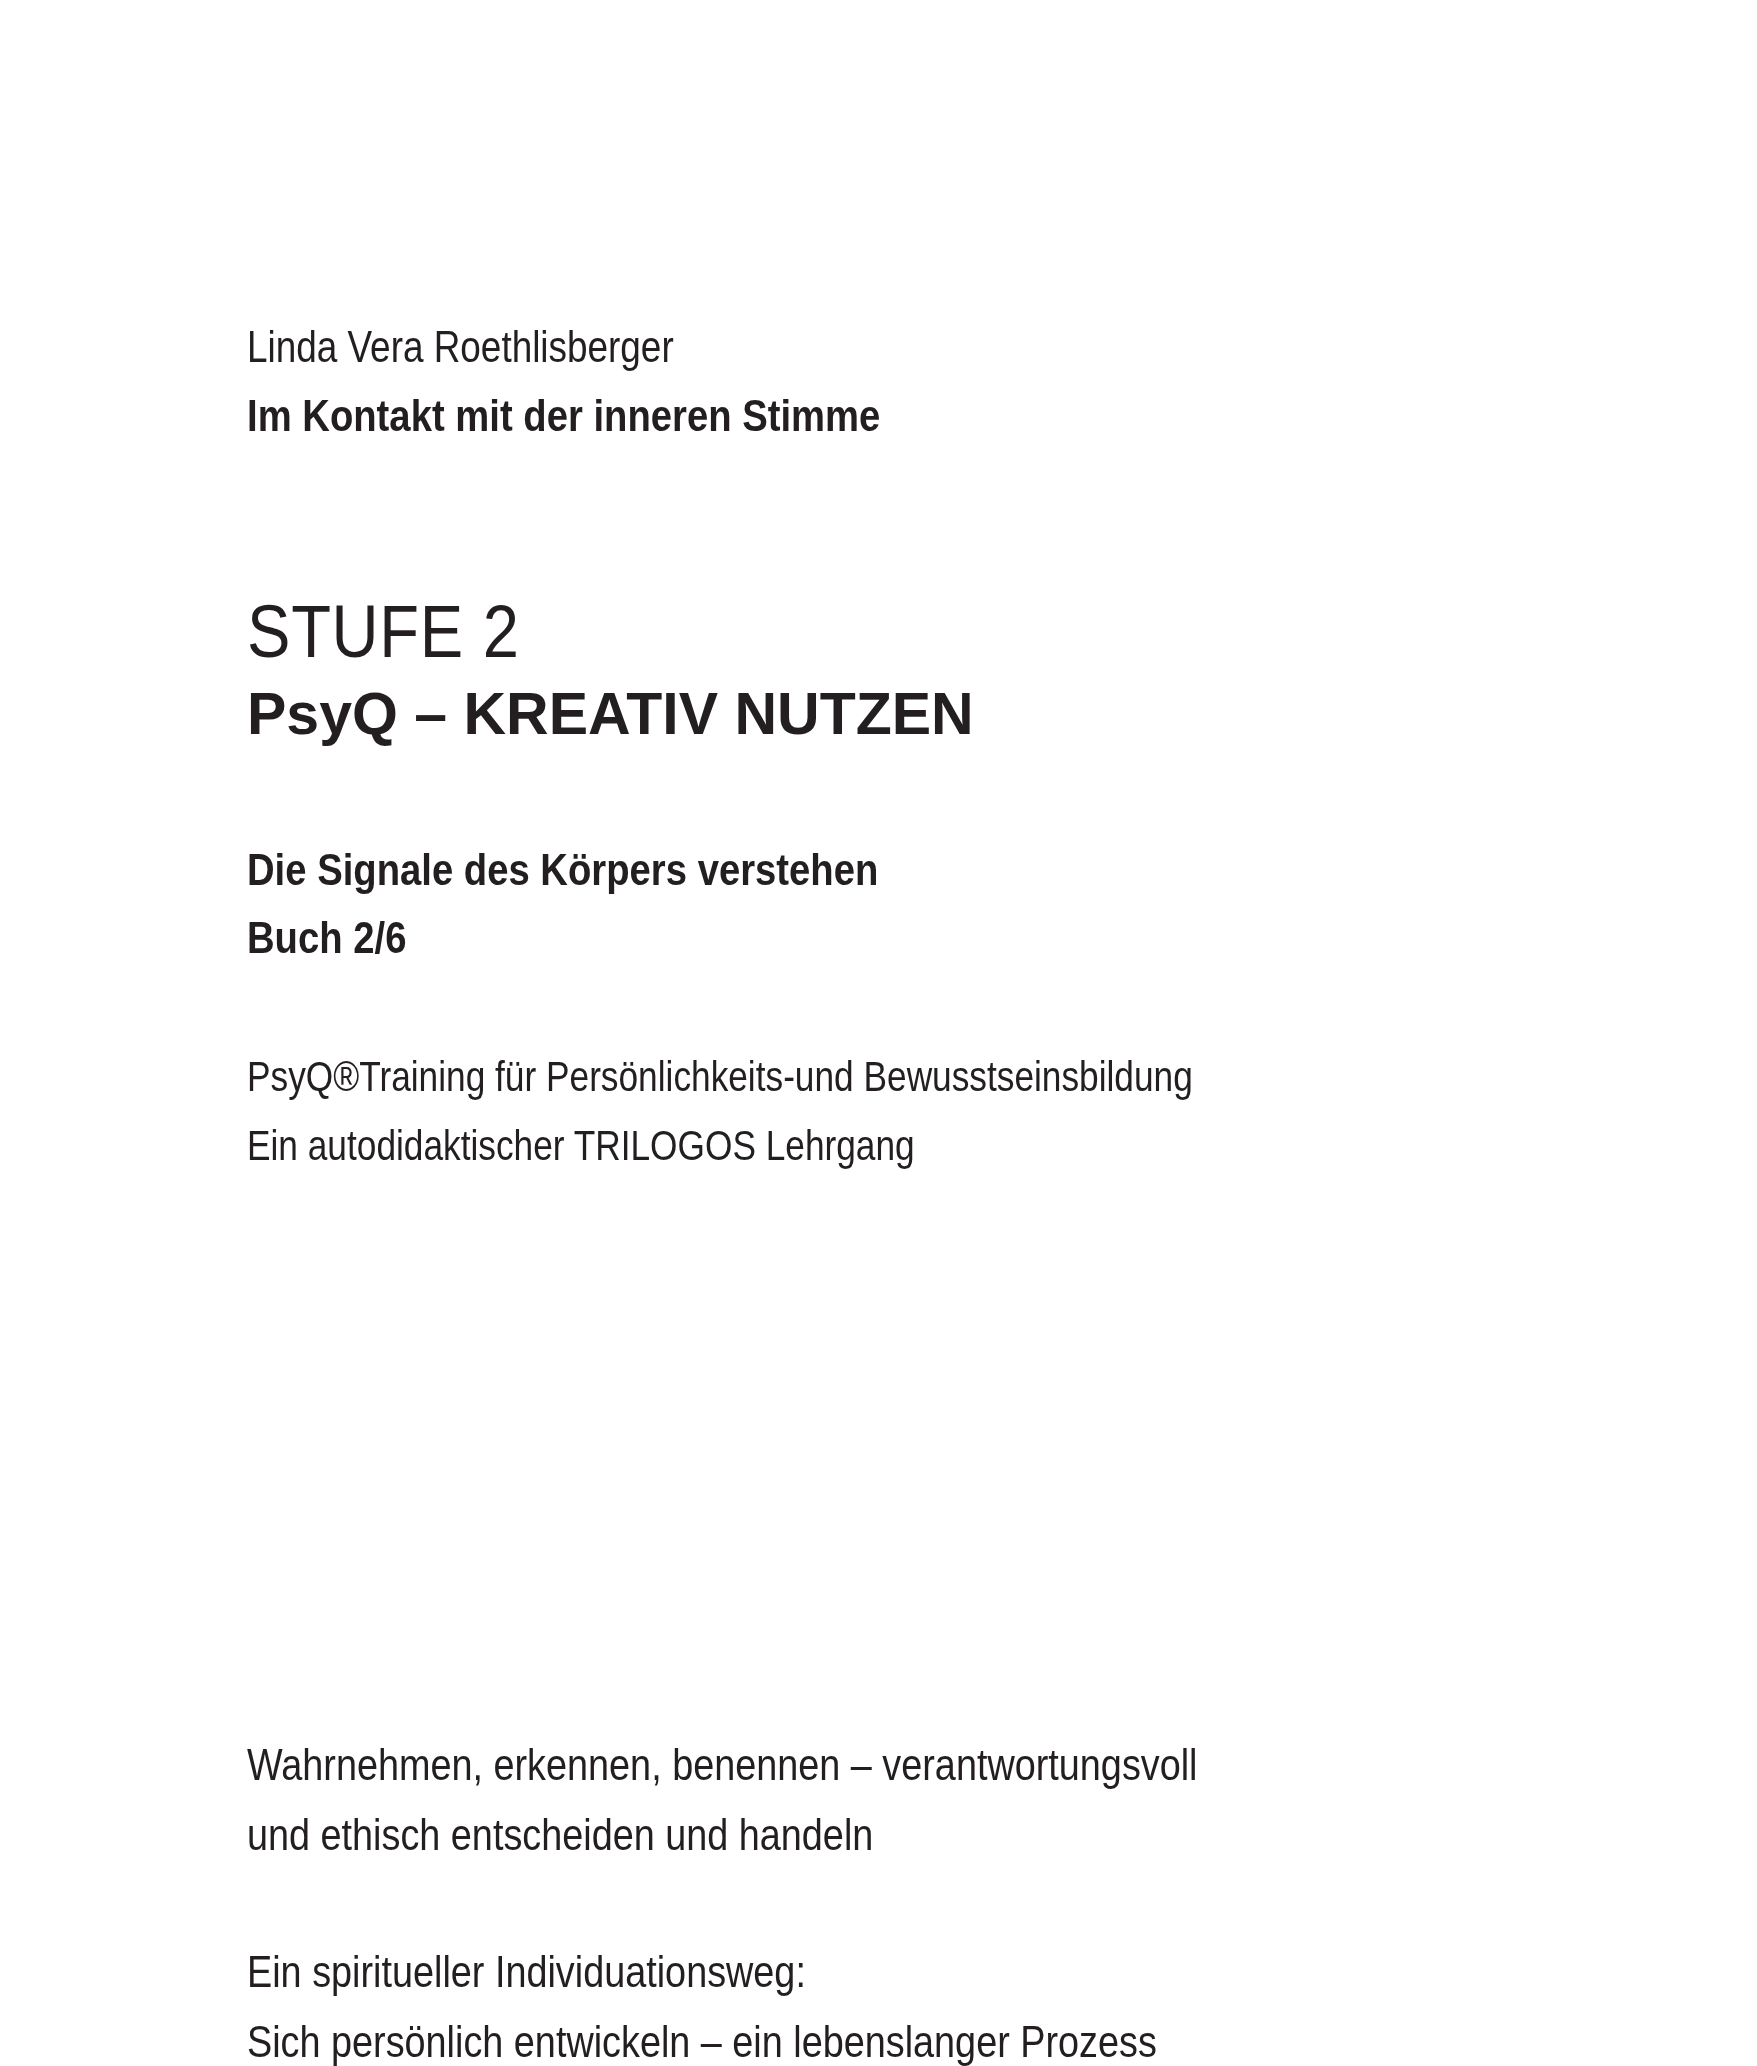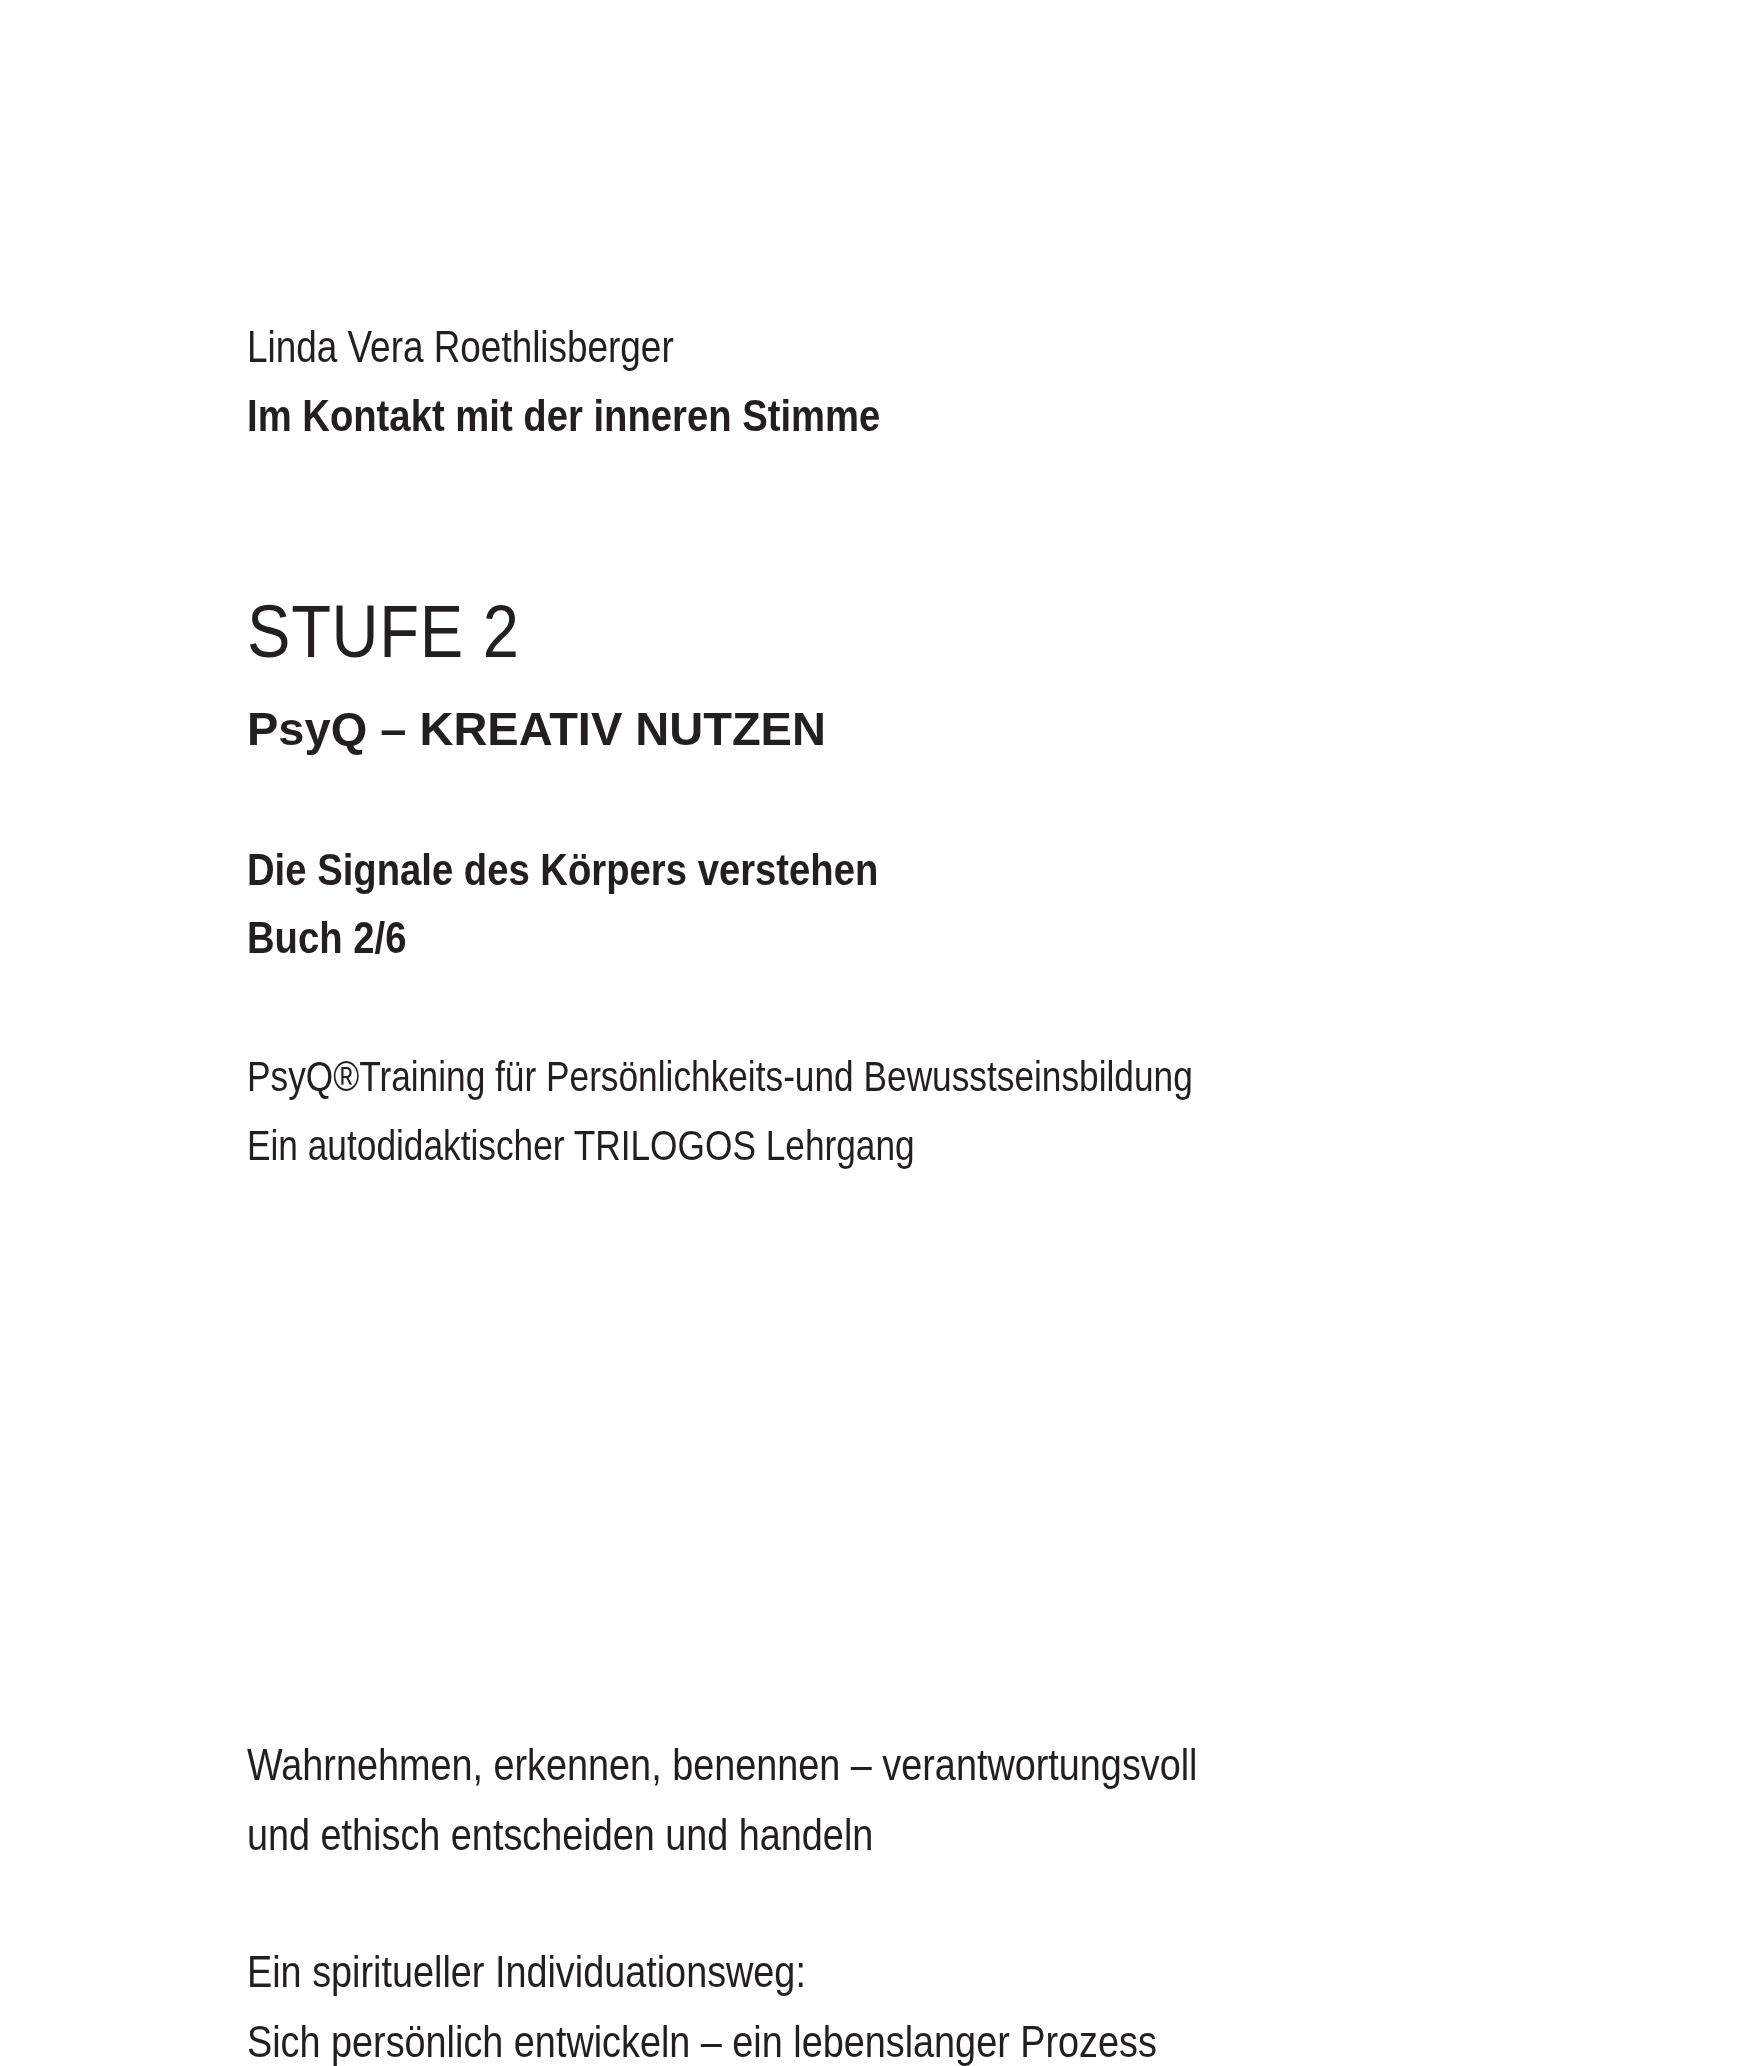--- a/index.html
+++ b/index.html
@@ -39,24 +39,23 @@
   
   .stage {
     top: 595px;
     font-size: 74px;
     font-weight: 400;
     letter-spacing: 0.8px;
     transform: scaleX(0.88);
   }
   .main-title {
     top: 685px;
-    font-size: 47px;
+    font-size: 59px;
     font-weight: 700;
     transform: scaleX(1.0);
-    margin-top: 20px;
   }
   
   .subtitle {
     top: 847px;
     font-size: 45px;
     font-weight: 700;
     transform: scaleX(0.85);
   }
   .volume {
     top: 915px;

